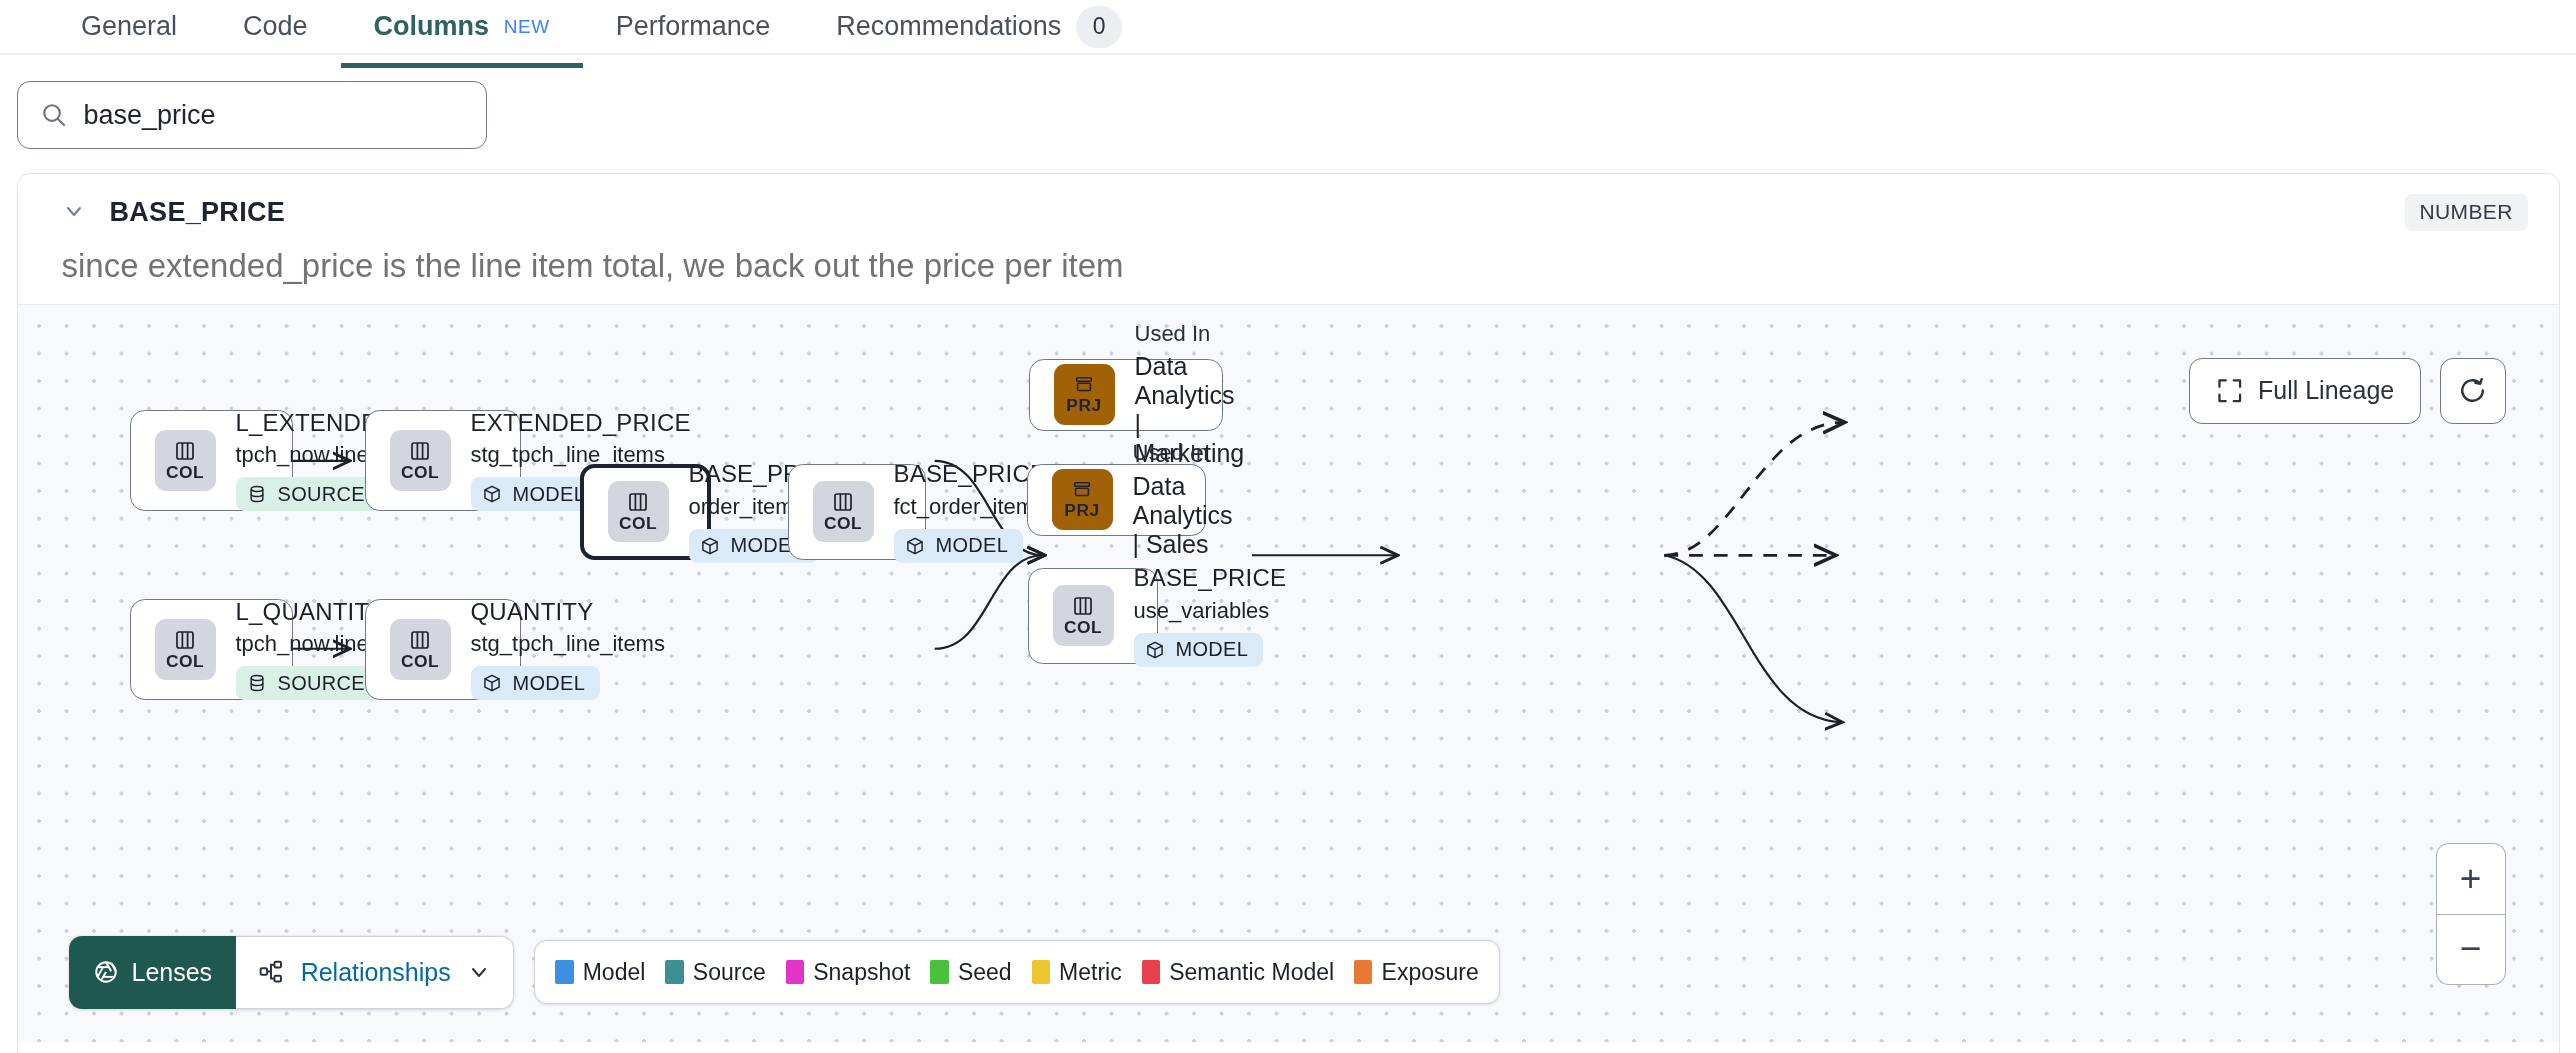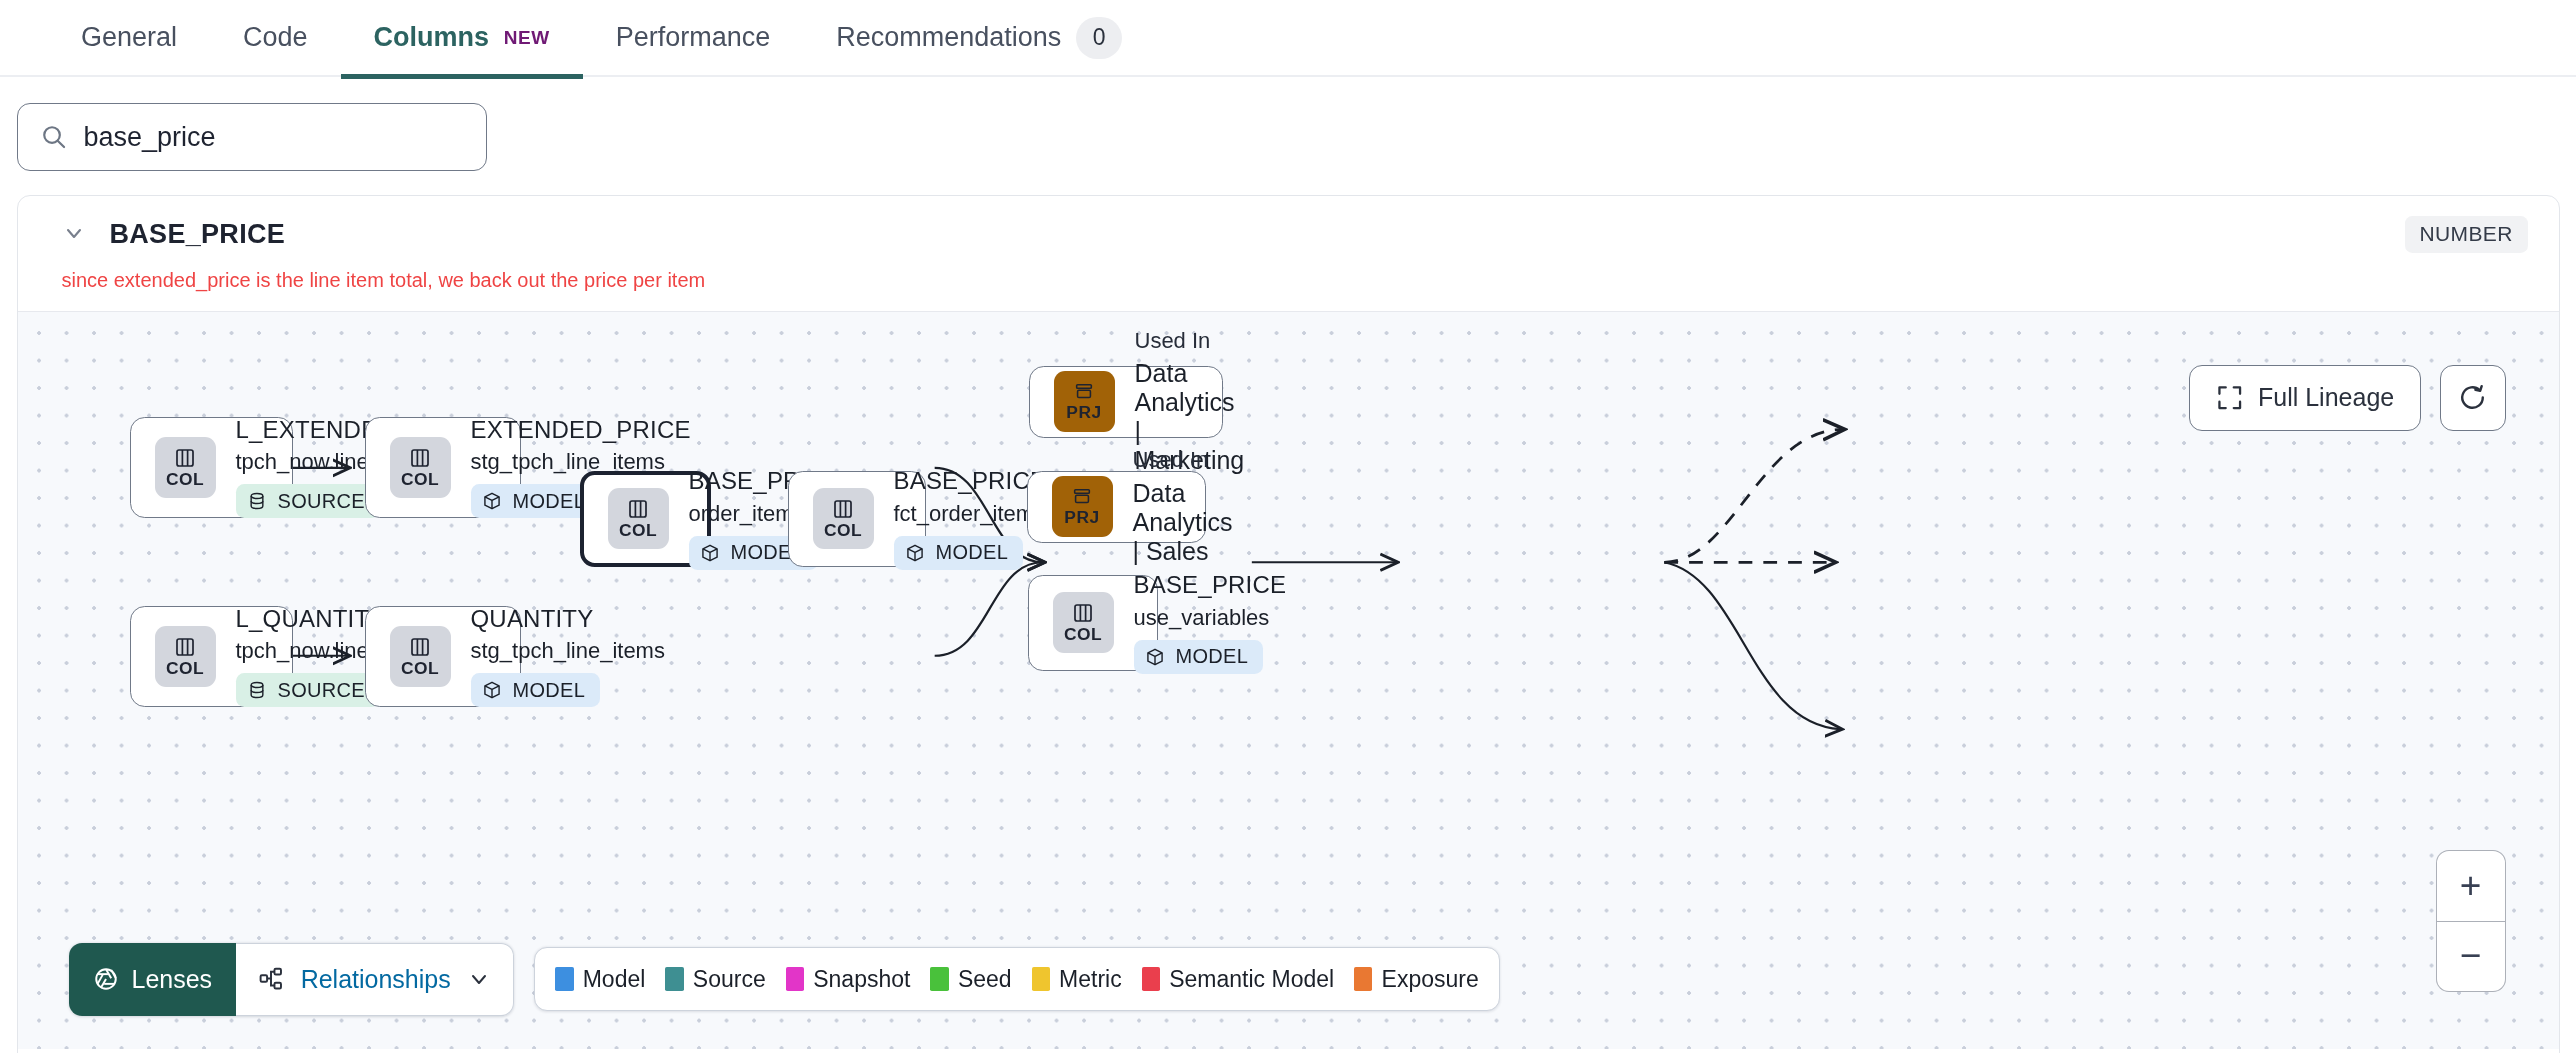--- a/index.html
+++ b/index.html
@@ -7,21 +7,21 @@
     width: 2576px; height: 1053px;
     background: #ffffff;
     font-family: "Liberation Sans", sans-serif;
     color: #1e2330;
     overflow: hidden;
   }
 
   
   .tabbar {
     position: relative;
-    height: 77px;
+    height: 55px;
     display: flex;
     align-items: center;
     padding-left: 48px;
     gap: 0;
     border-bottom: 2.8px solid #eceef2;
   }
   .tab {
     position: relative;
     height: 77px;
     display: flex;
@@ -36,22 +36,22 @@
   .tab.active { color: #2c6361; font-weight: 700; justify-content: center; }
   .tab.active::after {
     content: "";
     position: absolute;
     left: 0; right: 0; bottom: -2.8px;
     height: 4.6px;
     background: #2c6361;
   }
   .tab-new {
     font-size: 19px;
-    font-weight: 700;
-    color: #701a75;
+    font-weight: 400;
+    color: #3b82f6;
     letter-spacing: 0.5px;
   }
   .tab-count {
     display: inline-flex;
     align-items: center;
     justify-content: center;
     min-width: 46px;
     height: 42px;
     padding: 0 13px;
     border-radius: 24px;
@@ -100,22 +100,22 @@
     margin-left: auto;
     font-size: 21px;
     color: #343b48;
     background: #f1f2f4;
     border-radius: 7.3px;
     padding: 6.4px 14.7px;
     letter-spacing: 0.4px;
   }
   .col-desc {
     padding: 16.5px 44px 18.3px 44px;
-    font-size: 20px;
-    color: #ef4444;
+    font-size: 33px;
+    color: #737373;
   }
 
   
   .canvas {
     position: relative;
     height: 738px;
     border-top: 1.8px solid #e7e9ee;
     background-color: #f7f9fc;
     background-image: radial-gradient(#c9cfdb 2px, transparent 2px);
     background-size: 27.5px 27.5px;

